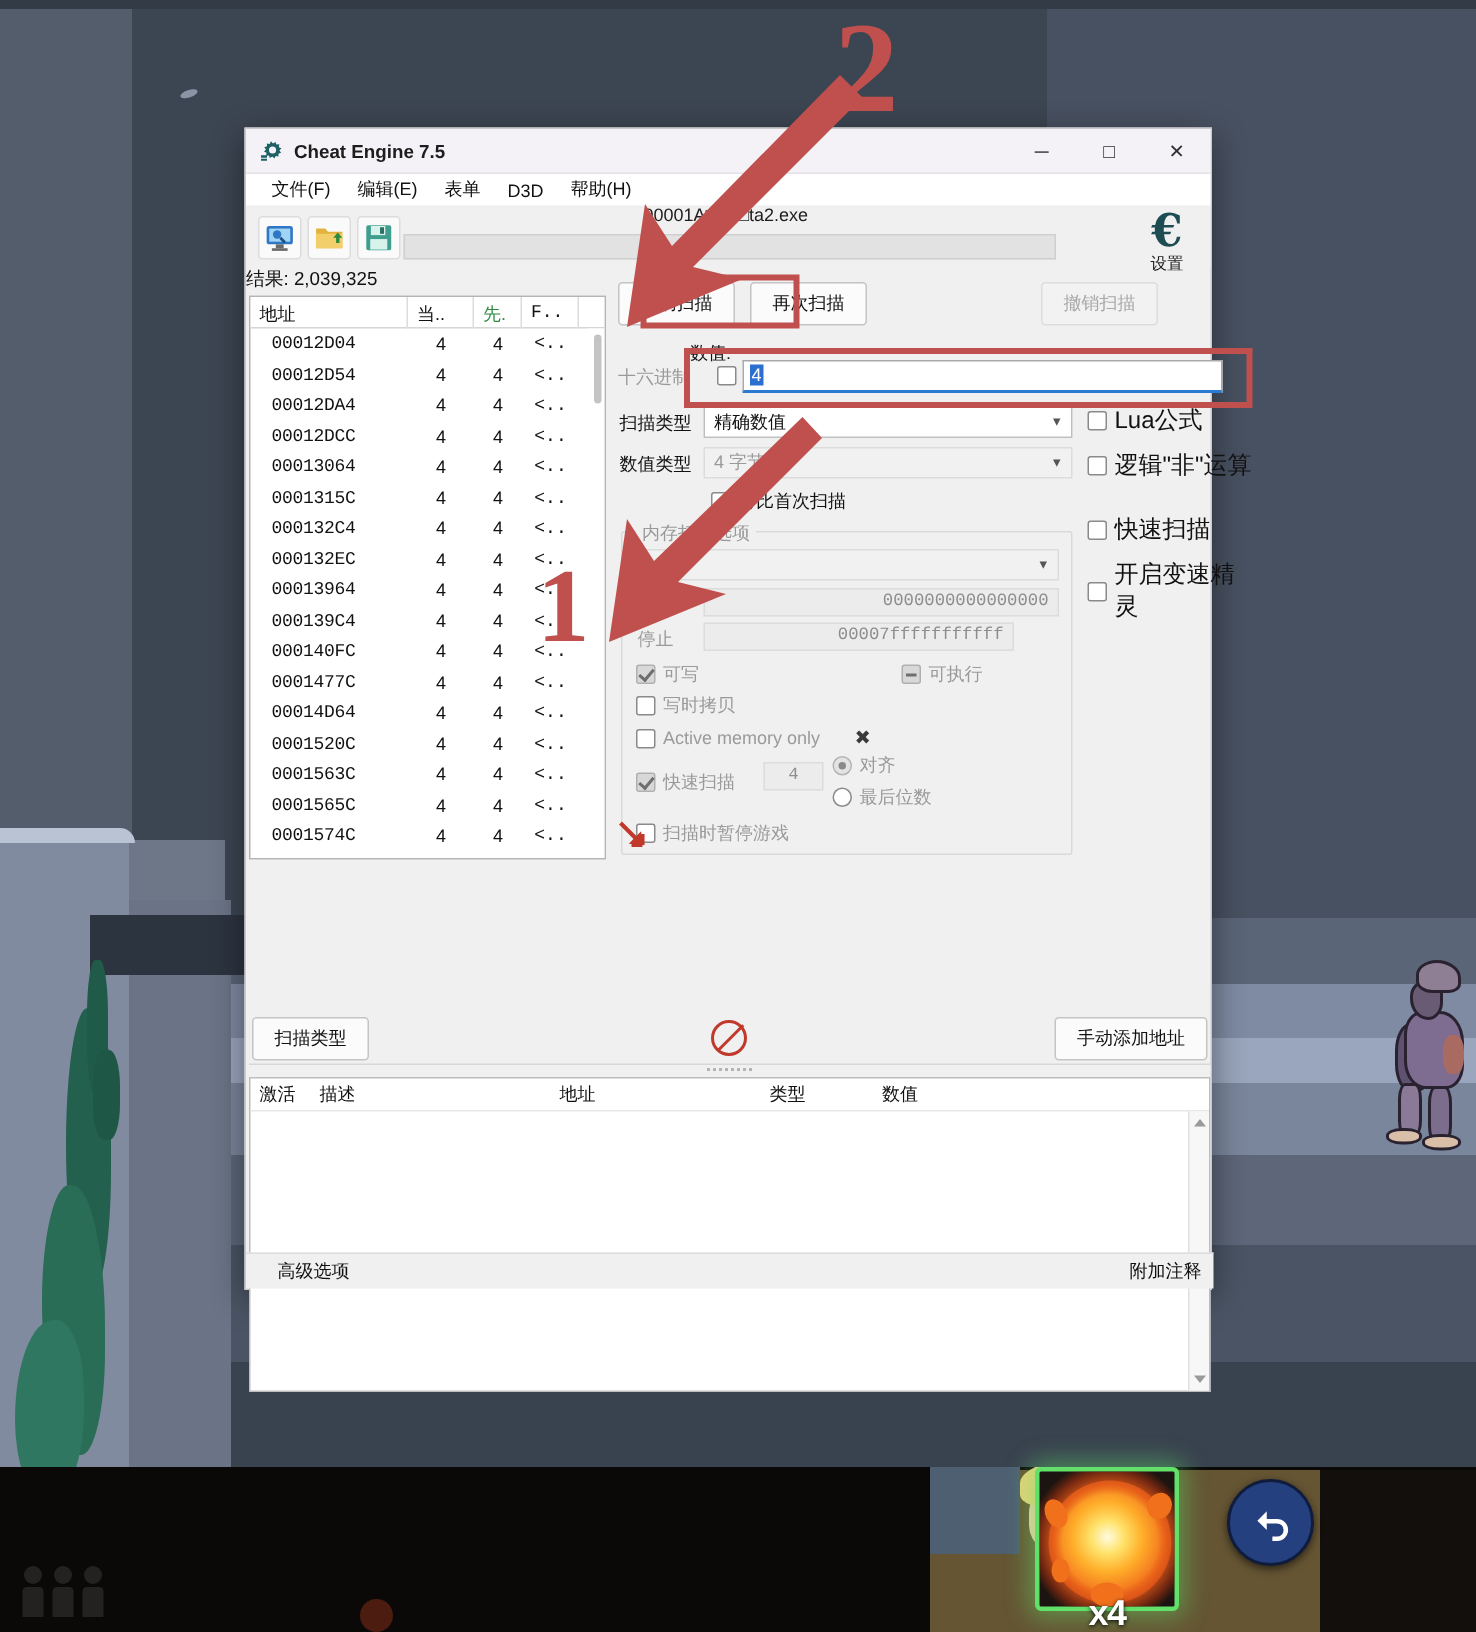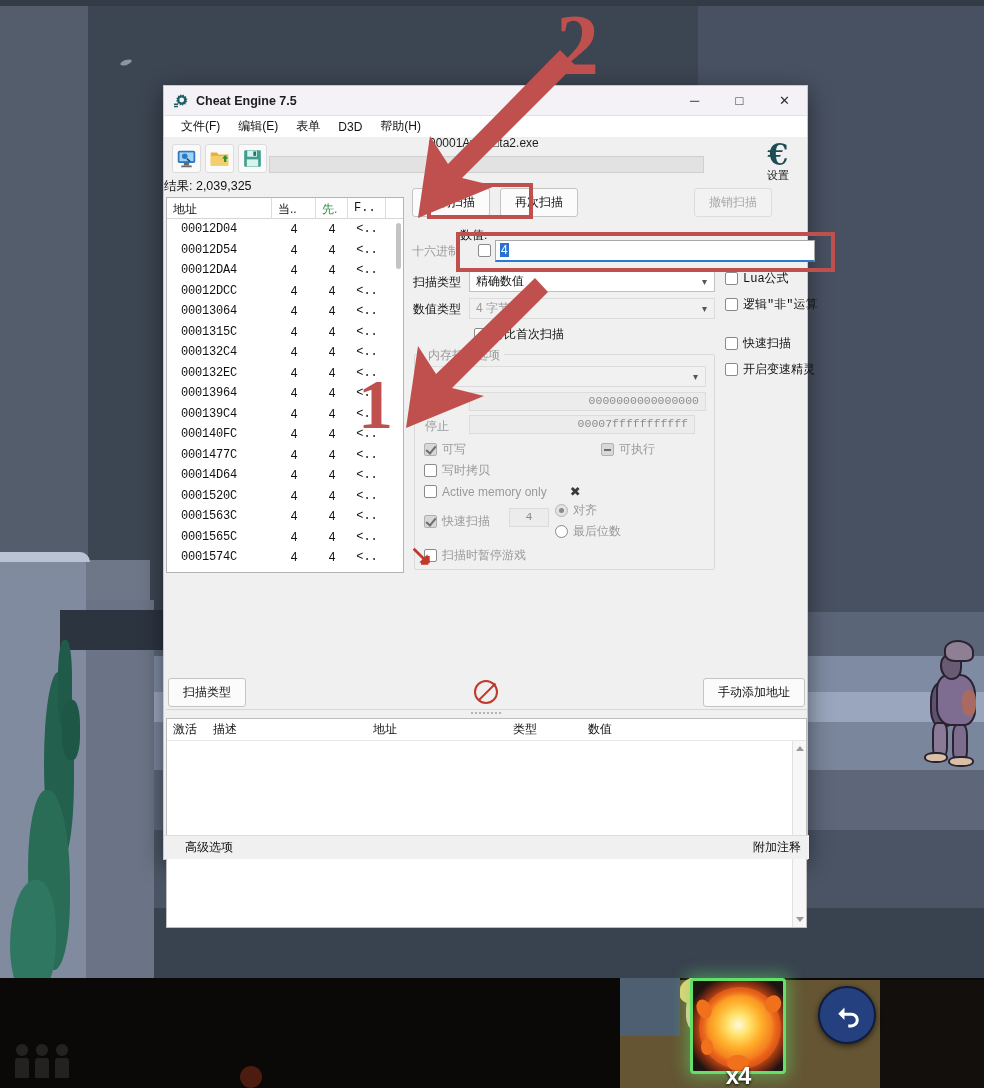--- a/index.html
+++ b/index.html
@@ -177,21 +177,21 @@
   .combo.dis { background:#f1f1f1; color:#9a9a9a; border-color:#dcdcdc;}
   .combo .chev { position:absolute; right:7px; top:4px; color:#555; font-size:10px;}
 
   .group-box { border:1px solid #d9d9d9; border-radius:2px; position:relative; }
   .group-title { position:absolute; left:9px; top:-8px; background:#f0f0f0; padding:0 4px;
                  font-size:12px; color:#9a9a9a;}
   .ro-field { background:#ececec; border:1px solid #dcdcdc; color:#8d8d8d; height:19px;
               text-align:right; padding:1px 6px; font-family:"Liberation Mono", monospace; font-size:11.5px;}
   .lbl-dis { color:#9a9a9a; }
 
-  .right-opts { position:absolute; left:535px; top:0px; width:110px; font-size:12px;font-family:Liberation Mono, monospace;}
+  .right-opts { position:absolute; left:535px; top:0px; width:110px; font-size:16px;}
   .right-opt { display:flex; align-items:center; gap:5px; margin-bottom:9px;}
 
   
   .mid-bar { position:absolute; left:0; top:500px; width:645px; height:30px; }
   .no-entry { position:absolute; left:310px; top:2px; width:24px; height:24px; border:2px solid #c0392b;
               border-radius:50%; }
   .no-entry:after { content:""; position:absolute; left:-1px; top:9px; width:24px; height:2px;
               background:#c0392b; transform:rotate(-45deg);}
   .splitter { position:absolute; left:2px; top:31px; width:641px; height:6px; background:#f0f0f0;
               border-top:1px solid #d8d8d8; }
@@ -532,21 +532,21 @@
 
         <div class="combo dis" style="position:absolute; left:8px; top:11px; width:283px;">
           <span>All</span>
           <span class="chev">▾</span>
         </div>
 
         <div style="position:absolute; left:10px; top:40px;" class="lbl-dis value-label">起始</div>
         <div class="ro-field" style="position:absolute; left:54px; top:37px; width:237px;">0000000000000000</div>
 
         <div style="position:absolute; left:10px; top:63px;" class="lbl-dis value-label">停止</div>
-        <div class="ro-field" style="position:absolute; left:54px; top:60px; width:226px;">00007fffffffffff</div>
+        <div class="ro-field" style="position:absolute; left:54px; top:60px; width:207px;">00007fffffffffff</div>
 
         <div style="position:absolute; left:9px; top:86px; display:flex; align-items:center; gap:5px;">
           <span class="cb checked"></span>
           <span class="value-label lbl-dis">可写</span>
         </div>
         <div style="position:absolute; left:186px; top:86px; display:flex; align-items:center; gap:5px;">
           <span class="cb dash"></span>
           <span class="value-label lbl-dis">可执行</span>
         </div>
 

